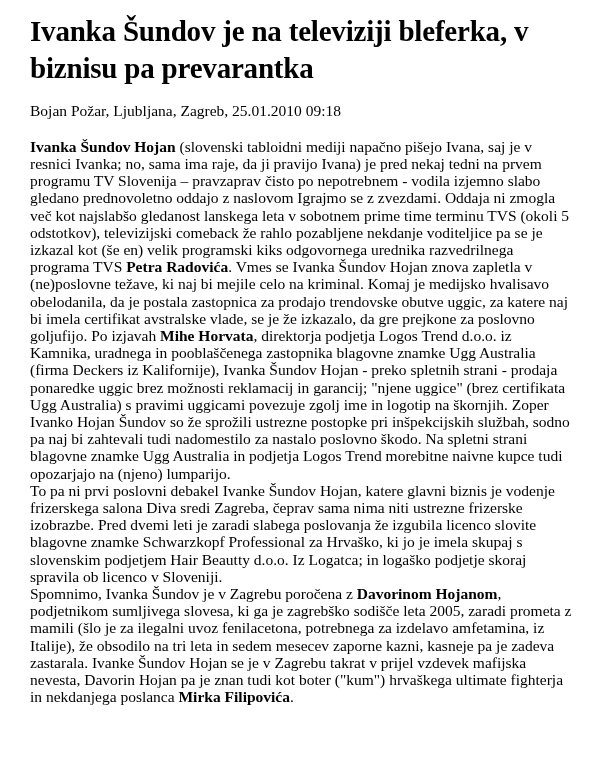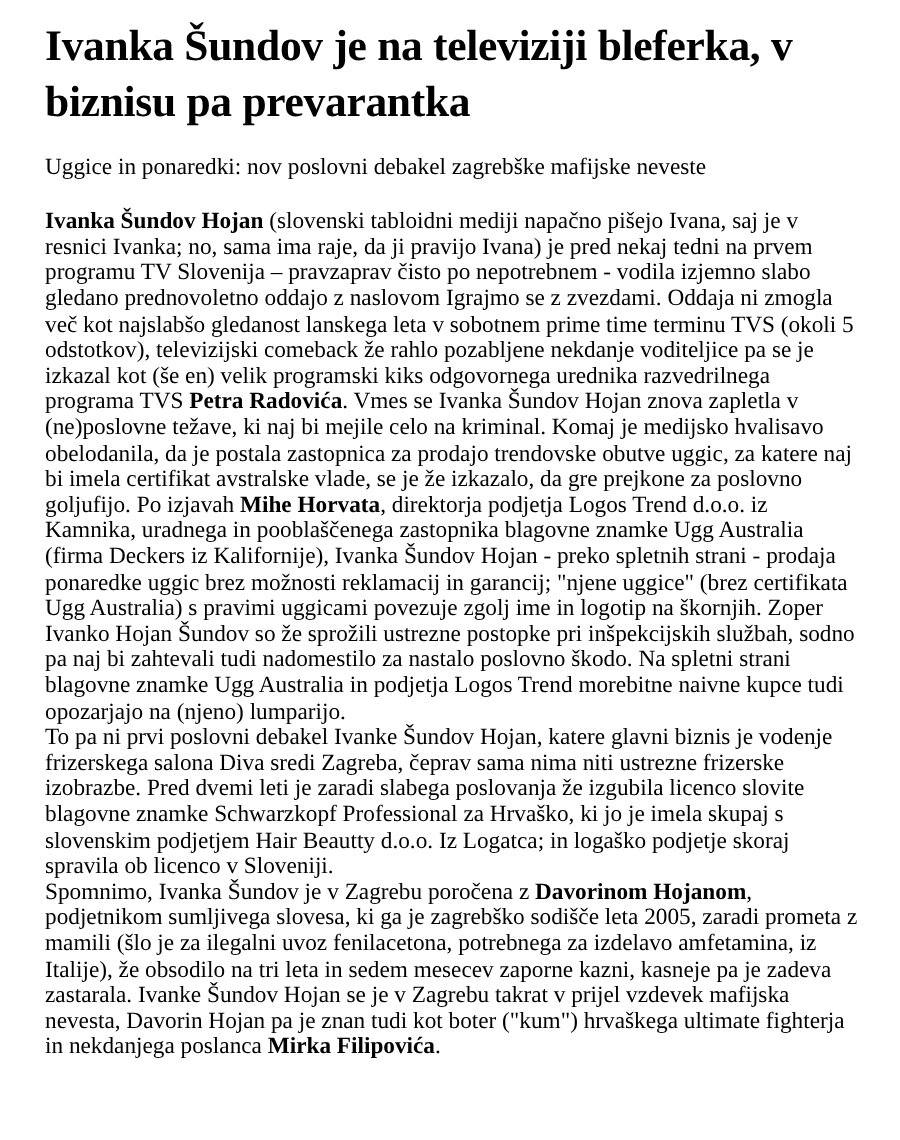--- a/index.html
+++ b/index.html
@@ -40,19 +40,19 @@
     max-width: 546px;
   }
   .body p { margin: 0; }
   .body b { font-weight: bold; }
 </style>
 </head>
 <body>
 
 <div class="page">
   <h1 class="title">Ivanka Šundov je na televiziji bleferka, v biznisu pa prevarantka</h1>
-  <p class="lead">Uggice in ponaredki: nov poslovni debakel zagrebške mafijske neveste</p>
+  <p class="meta">Bojan Požar, Ljubljana, Zagreb, 25.01.2010 09:18</p>
   <div class="body">
       <p><b>Ivanka Šundov Hojan</b><span> (slovenski tabloidni mediji napačno pišejo Ivana, saj je v resnici Ivanka; no, sama ima raje, da ji pravijo Ivana) je pred nekaj tedni na prvem programu TV Slovenija – pravzaprav čisto po nepotrebnem - vodila izjemno slabo gledano prednovoletno oddajo z naslovom Igrajmo se z zvezdami. Oddaja ni zmogla več kot najslabšo gledanost lanskega leta v sobotnem prime time terminu TVS (okoli 5 odstotkov), televizijski comeback že rahlo pozabljene nekdanje voditeljice pa se je izkazal kot (še en) velik programski kiks odgovornega urednika razvedrilnega programa TVS </span><b>Petra Radovića</b><span>. Vmes se Ivanka Šundov Hojan znova zapletla v (ne)poslovne težave, ki naj bi mejile celo na kriminal. Komaj je medijsko hvalisavo obelodanila, da je postala zastopnica za prodajo trendovske obutve uggic, za katere naj bi imela certifikat avstralske vlade, se je že izkazalo, da gre prejkone za poslovno goljufijo. Po izjavah </span><b>Mihe Horvata</b><span>, direktorja podjetja Logos Trend d.o.o. iz Kamnika, uradnega in pooblaščenega zastopnika blagovne znamke Ugg Australia (firma Deckers iz Kalifornije), Ivanka Šundov Hojan - preko spletnih strani - prodaja ponaredke uggic brez možnosti reklamacij in garancij; "njene uggice" (brez certifikata Ugg Australia) s pravimi uggicami povezuje zgolj ime in logotip na škornjih. Zoper Ivanko Hojan Šundov so že sprožili ustrezne postopke pri inšpekcijskih službah, sodno pa naj bi zahtevali tudi nadomestilo za nastalo poslovno škodo. Na spletni strani blagovne znamke Ugg Australia in podjetja Logos Trend morebitne naivne kupce tudi opozarjajo na (njeno) lumparijo.</span></p>
       <p><span>To pa ni prvi poslovni debakel Ivanke Šundov Hojan, katere glavni biznis je vodenje frizerskega salona Diva sredi Zagreba, čeprav sama nima niti ustrezne frizerske izobrazbe. Pred dvemi leti je zaradi slabega poslovanja že izgubila licenco slovite blagovne znamke Schwarzkopf Professional za Hrvaško, ki jo je imela skupaj s slovenskim podjetjem Hair Beautty d.o.o. Iz Logatca; in logaško podjetje skoraj spravila ob licenco v Sloveniji.</span></p>
       <p><span>Spomnimo, Ivanka Šundov je v Zagrebu poročena z </span><b>Davorinom Hojanom</b><span>, podjetnikom sumljivega slovesa, ki ga je zagrebško sodišče leta 2005, zaradi prometa z mamili (šlo je za ilegalni uvoz fenilacetona, potrebnega za izdelavo amfetamina, iz Italije), že obsodilo na tri leta in sedem mesecev zaporne kazni, kasneje pa je zadeva zastarala. Ivanke Šundov Hojan se je v Zagrebu takrat v prijel vzdevek mafijska nevesta, Davorin Hojan pa je znan tudi kot boter ("kum") hrvaškega ultimate fighterja in nekdanjega poslanca </span><b>Mirka Filipovića</b><span>.</span></p>
     </div>
 </div>
 
 </body></html>

